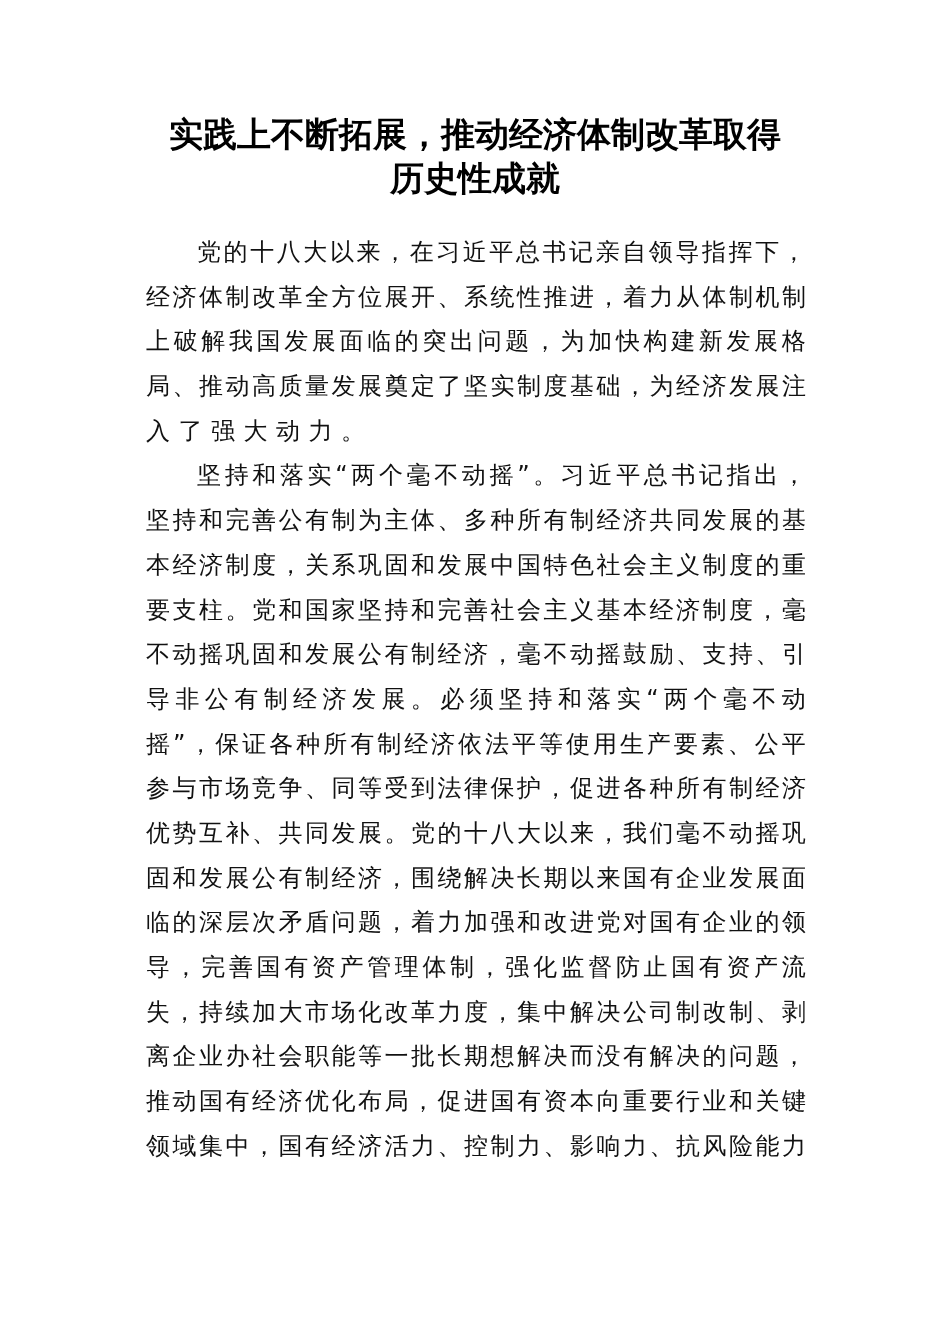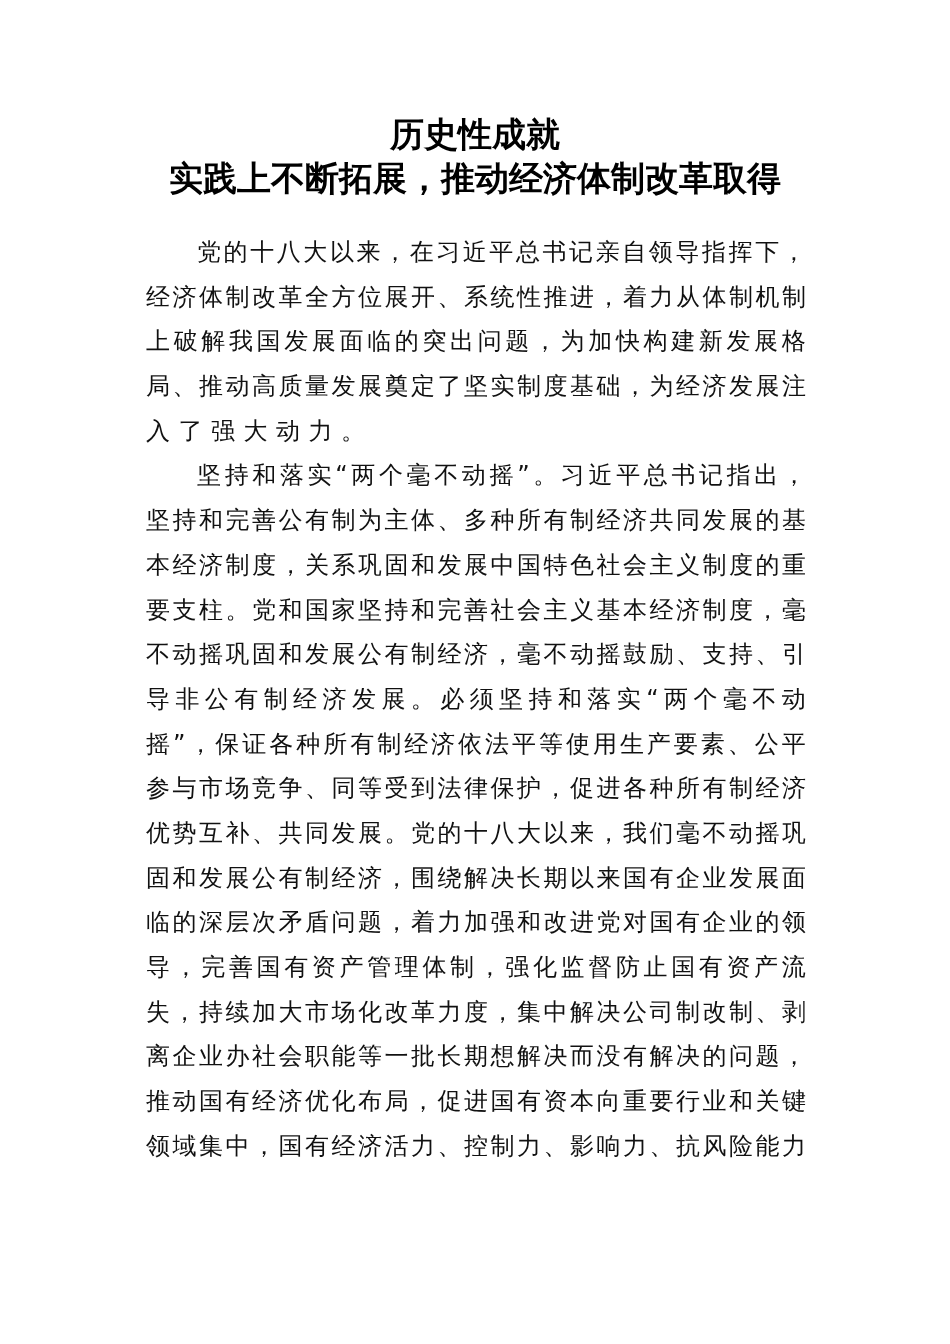--- a/index.html
+++ b/index.html
@@ -61,22 +61,22 @@
     .line.indent {
       padding-left: 51px;
     }
   </style>
 </head>
 <body>
 
 <div class="page">
 
   <div class="title">
+    <span class="tline">实践上不断拓展，推动经济体制改革取得</span>
     <span class="tline">历史性成就</span>
-    <span class="tline">实践上不断拓展，推动经济体制改革取得</span>
   </div>
 
   <div class="body-text">
 
     <div>
       <span class="line indent" style="display: flex; justify-content: space-between;">
           <span>党</span>
           <span>的</span>
           <span>十</span>
           <span>八</span>

